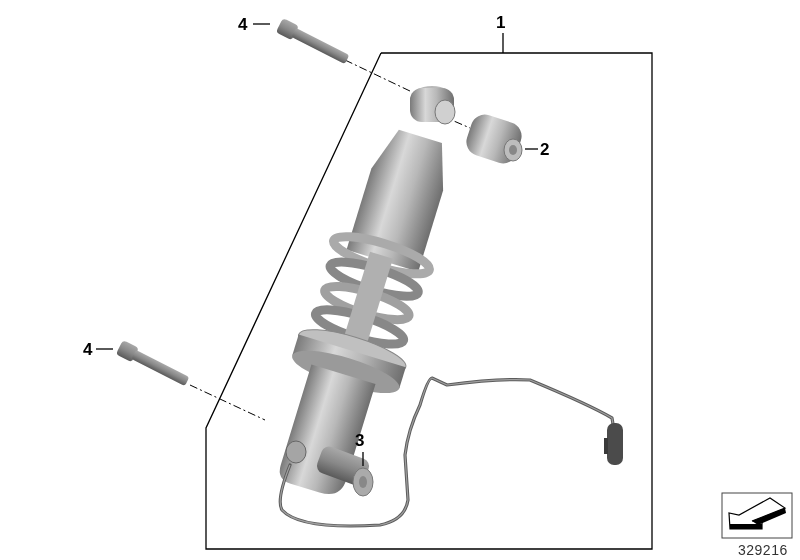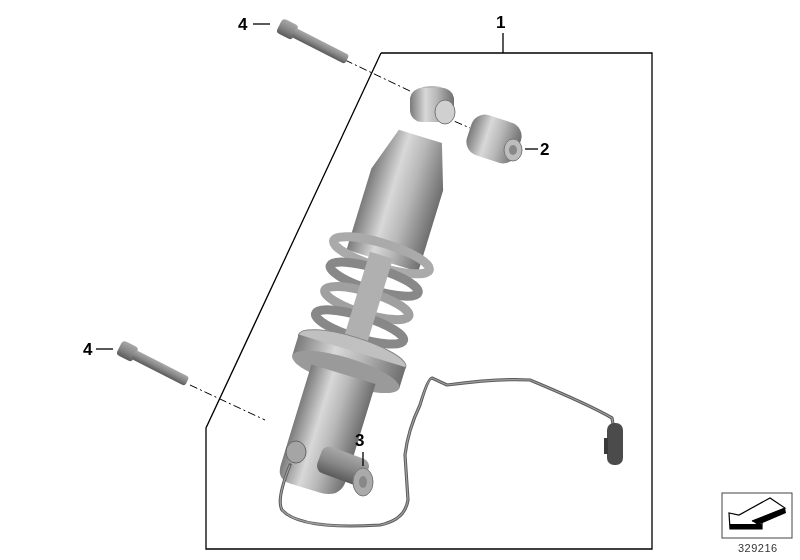--- a/index.html
+++ b/index.html
@@ -1,19 +1,19 @@
 <!DOCTYPE html>
 <html><head>
 <meta charset="utf-8">
 <style>
   html,body{margin:0;padding:0;background:#fff;}
   #stage{position:relative;width:800px;height:560px;background:#fff;overflow:hidden;font-family:"Liberation Sans",sans-serif;}
   svg{position:absolute;left:0;top:0;}
   .callout{position:absolute;font-weight:bold;font-size:17px;color:#000;line-height:1;}
-  .img-id{position:absolute;left:738px;top:542px;font-size:11px;color:#333;letter-spacing:0.5px;}
+  .img-id{position:absolute;left:738px;top:542px;font-size:14px;color:#333;letter-spacing:0.5px;}
 </style>
 </head>
 <body>
 
 <div id="stage">
   <svg width="800" height="560" viewBox="0 0 800 560">
     <defs>
       <linearGradient id="cyl" x1="0" y1="0" x2="1" y2="0">
         <stop offset="0" stop-color="#7a7a7a"></stop>
         <stop offset="0.35" stop-color="#d8d8d8"></stop>

